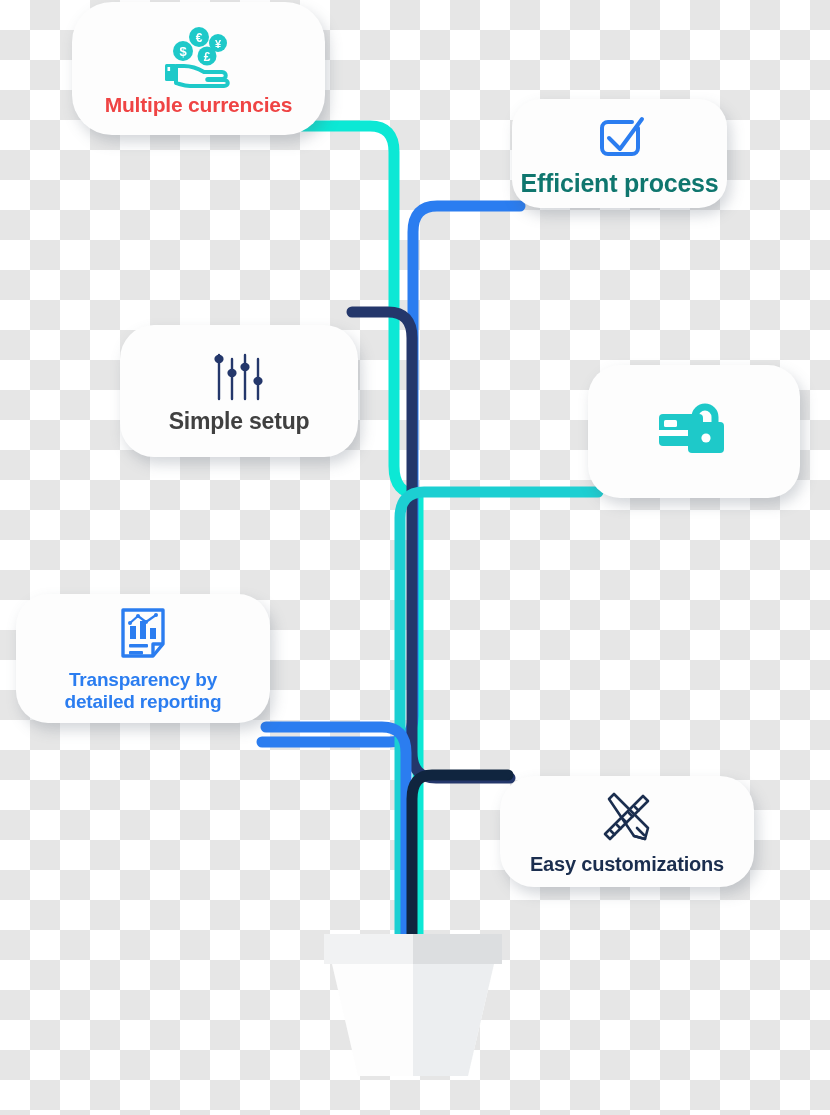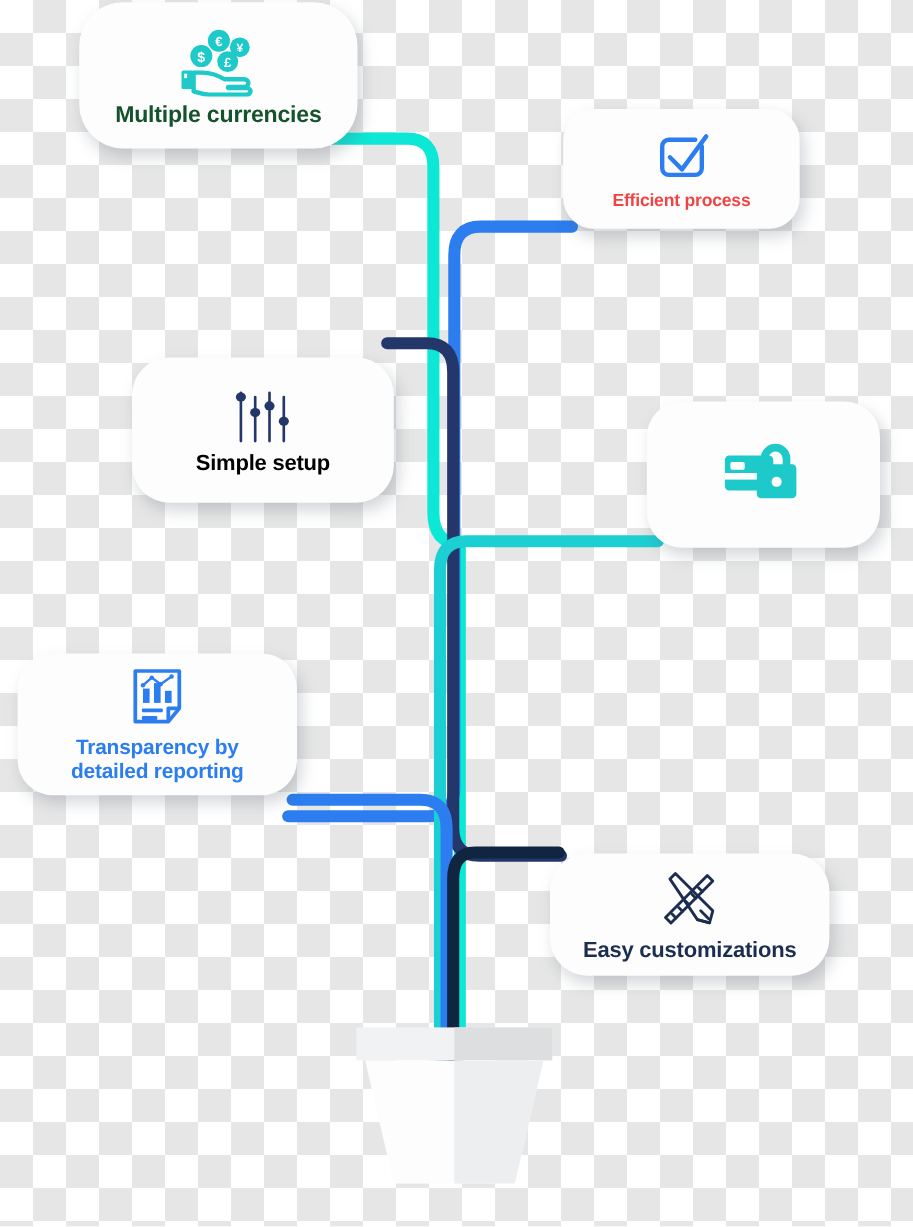--- a/index.html
+++ b/index.html
@@ -55,37 +55,37 @@
     justify-content: center;
   }
 
   
   #card-currencies {
     left: 72px; top: 2px;
     width: 253px; height: 133px;
     border-radius: 40px 40px 40px 40px;
     padding-top: 6px;
   }
-  #card-currencies .card-label { font-size: 21px; color: #14532d; }
+  #card-currencies .card-label { font-size: 21px; color: #ef4444; }
 
   #card-efficient {
     left: 512px; top: 99px;
     width: 215px; height: 109px;
     border-radius: 28px 28px 28px 28px;
     padding-top: 4px;
   }
-  #card-efficient .card-label { font-size: 16px; color: #ef4444; }
+  #card-efficient .card-label { font-size: 25px; color: #0f766e; }
 
   #card-setup {
     left: 120px; top: 325px;
     width: 238px; height: 132px;
     border-radius: 34px;
     padding-top: 4px;
   }
-  #card-setup .card-label { font-size: 20px; color: #000000; }
+  #card-setup .card-label { font-size: 23px; color: #404040; }
 
   #card-secure {
     left: 588px; top: 365px;
     width: 212px; height: 133px;
     border-radius: 32px;
     padding-top: 2px;
   }
   #card-secure .card-label { font-size: 19px; color: #1ec9c9; }
 
   #card-transparency {

